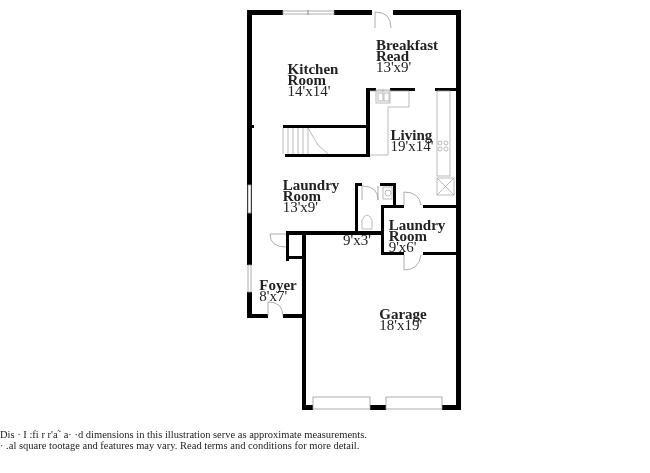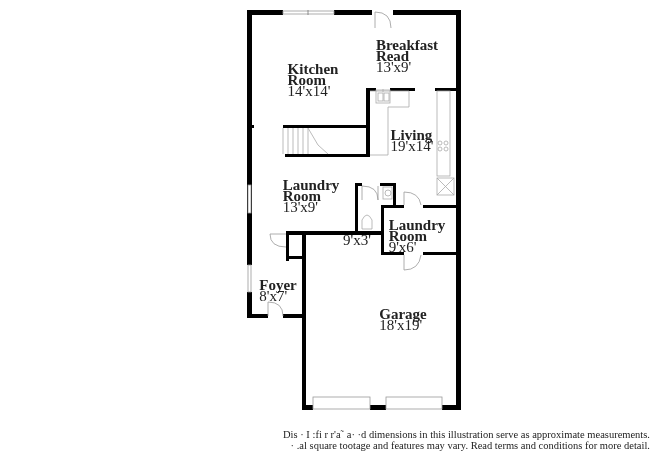--- a/index.html
+++ b/index.html
@@ -1,20 +1,20 @@
 <!DOCTYPE html>
 <html><head>
 <meta charset="utf-8">
 <style>
   html, body { margin: 0; padding: 0; background: #ffffff; }
   body { width: 650px; height: 473px; position: relative; overflow: hidden; font-family: "DejaVu Serif", "Liberation Serif", serif; }
   #plan { position: absolute; left: 0; top: 0; width: 650px; height: 473px; }
   .label { position: absolute; font-family: Liberation Serif, serif; font-weight: bold; font-size: 15px; line-height: 11px; color: #222; transform: translateX(-50%); white-space: nowrap; }
   .dim { font-weight: normal; }
-  .disclaimer { position: absolute; left: 0; width: 650px; text-align: right; font-family: "Liberation Serif", "DejaVu Serif", serif; font-size: 10.5px; color: #222; line-height: 13px; }
+  .disclaimer { position: absolute; left: 0; width: 650px; text-align: left; font-family: "Liberation Serif", "DejaVu Serif", serif; font-size: 10.5px; color: #222; line-height: 13px; }
 </style>
 </head>
 <body>
 
 <svg id="plan" viewBox="0 0 650 473" xmlns="http://www.w3.org/2000/svg">
 
   <g fill="#000">
 
     <rect x="247" y="10" width="36" height="5"></rect>
     <rect x="334" y="10" width="38" height="5"></rect>

